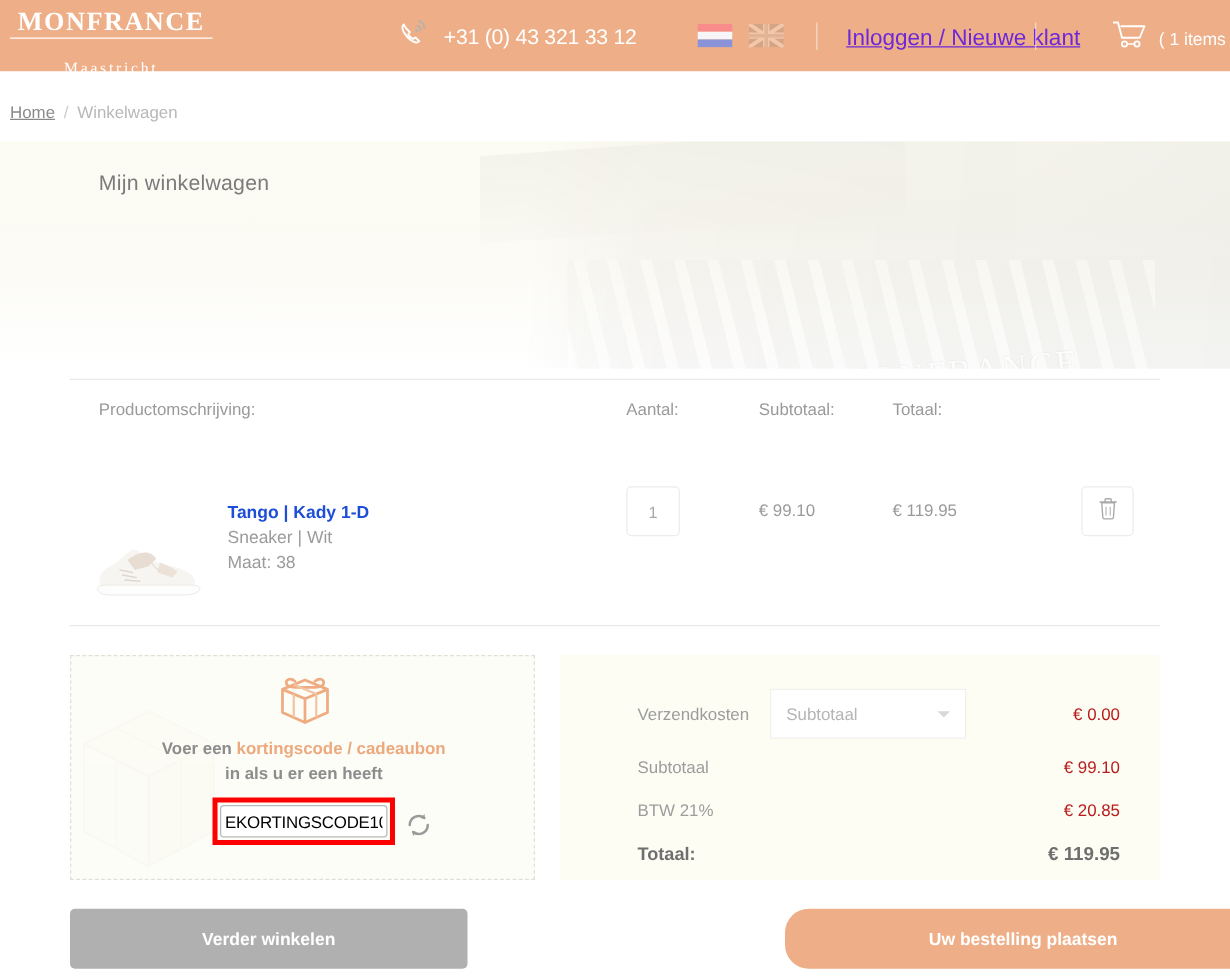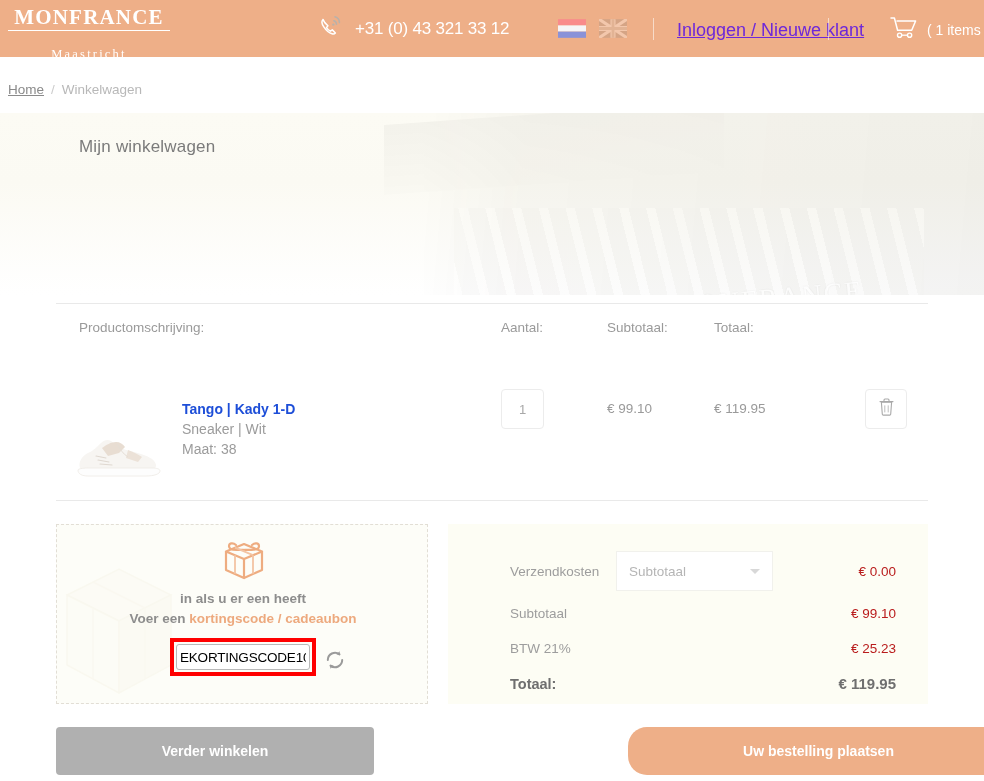--- a/index.html
+++ b/index.html
@@ -365,24 +365,24 @@
       <path d="M14 9c-3.4-3-7-1.6-7 1.2 0 2.6 3.2 3.6 7.4 3.6h7" fill="none" stroke="#eeac80" stroke-width="2.2" stroke-linecap="round"></path>
       <path d="M30 9c3.4-3 7-1.6 7 1.2 0 2.6-3.2 3.6-7.4 3.6h-7" fill="none" stroke="#eeac80" stroke-width="2.2" stroke-linecap="round"></path>
       <path d="M4 15.5 L22 8 L40 15.5 L22 23 Z" fill="none" stroke="#eeac80" stroke-width="2.2" stroke-linejoin="round"></path>
       <path d="M4 15.5 V34 L22 42 V23" fill="none" stroke="#eeac80" stroke-width="2.2" stroke-linejoin="round"></path>
       <path d="M40 15.5 V34 L22 42" fill="none" stroke="#eeac80" stroke-width="2.2" stroke-linejoin="round"></path>
       <path d="M13 11.7 L31 19.2 M13 19.2 V37.8 M31 19.2 V37.8" fill="none" stroke="#f3c4a3" stroke-width="1.8"></path>
     </svg>
   </span>
 
   <div class="coupon-text">
-    <div>in als u er een heeft</div>
     <div>
       <span>Voer een </span><span class="hl">kortingscode / cadeaubon</span>
     </div>
+    <div>in als u er een heeft</div>
   </div>
 
   <div class="coupon-input-wrap">
     <input class="coupon-input" type="text" value="EKORTINGSCODE10" style="">
   </div>
 
   <span class="refresh-btn">
     <svg width="22" height="22" viewBox="0 0 22 22">
       <path d="M18.2 11a7.2 7.2 0 0 1-11.7 5.6" fill="none" stroke="#9a9a9a" stroke-width="2" stroke-linecap="round"></path>
       <path d="M3.8 11A7.2 7.2 0 0 1 15.5 5.4" fill="none" stroke="#9a9a9a" stroke-width="2" stroke-linecap="round"></path>
@@ -403,21 +403,21 @@
     <span class="sum-value">€ 0.00</span>
   </div>
 
   <div class="sum-row">
     <span class="sum-label">Subtotaal</span>
     <span class="sum-value">€ 99.10</span>
   </div>
 
   <div class="sum-row">
     <span class="sum-label">BTW 21%</span>
-    <span class="sum-value">€ 25.23</span>
+    <span class="sum-value">€ 20.85</span>
   </div>
 
   <div class="sum-row total">
     <span class="sum-label">Totaal:</span>
     <span class="sum-value">€ 119.95</span>
   </div>
 </div>
 
 <button class="btn btn-continue">Verder winkelen</button>
 <button class="btn btn-order">Uw bestelling plaatsen</button>

